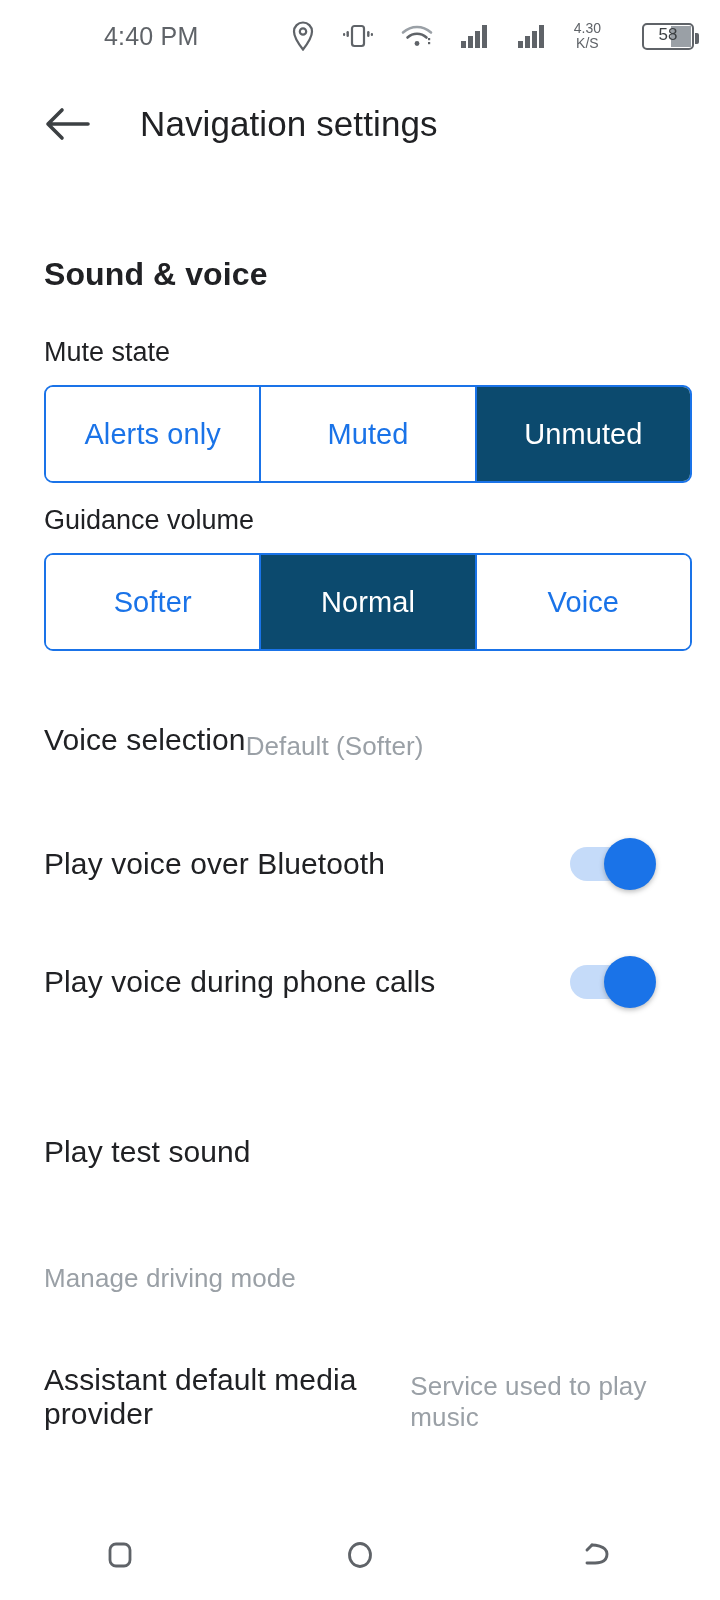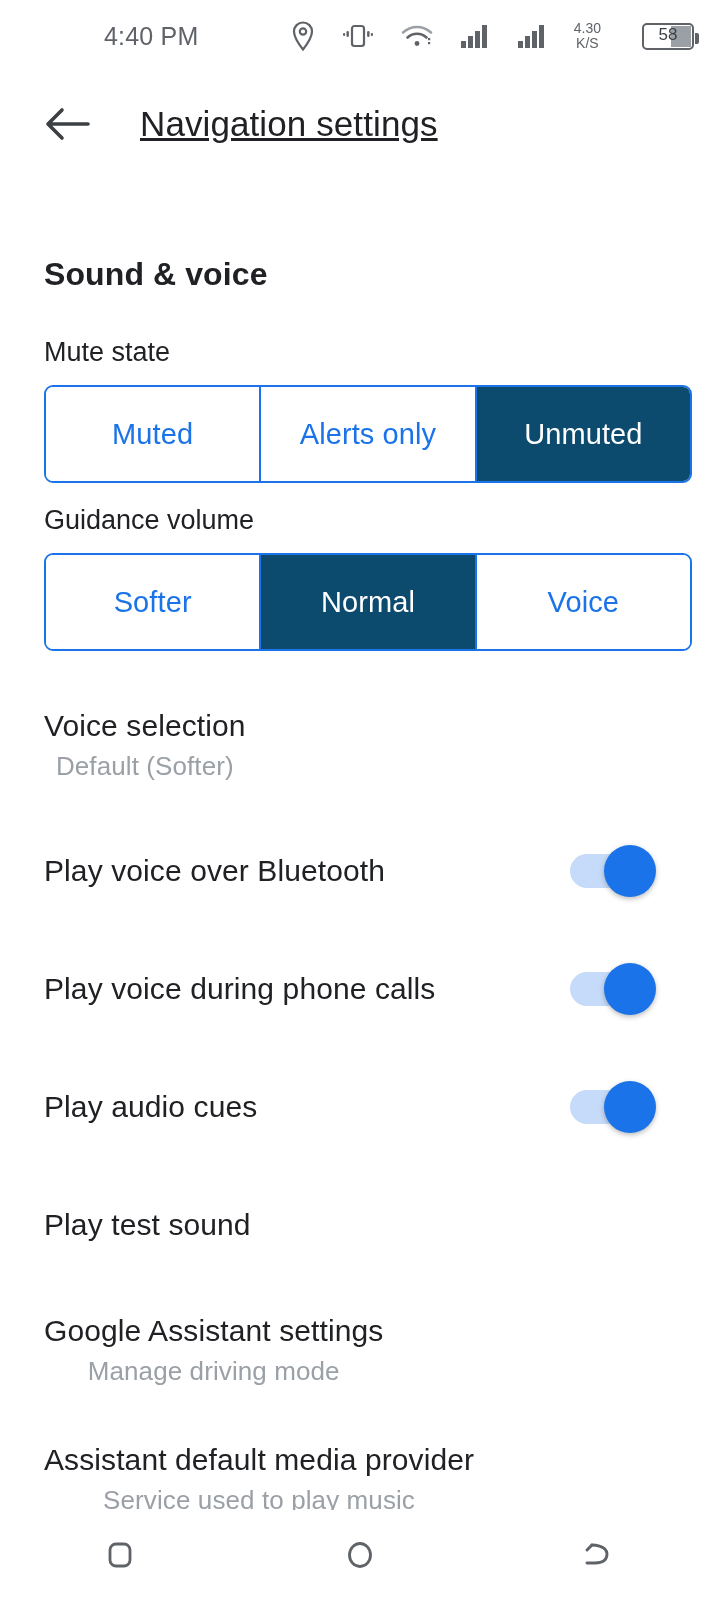--- a/index.html
+++ b/index.html
@@ -51,21 +51,21 @@
     height: 104px; display: flex; align-items: center;
     padding-left: 38px;
   }
   .back-btn {
     width: 58px; height: 58px;
     display: flex; align-items: center; justify-content: center;
     cursor: pointer;
   }
   .appbar-title {
     margin-left: 44px;
-    font-size: 35px; color: #202124; letter-spacing: .1px; text-decoration: underline;
+    font-size: 35px; color: #202124; letter-spacing: .1px;
   }
 
   
   .content { padding: 0 44px; }
 
   .section-title {
     font-size: 32px; font-weight: bold; color: #202124;
     margin-top: 80px; margin-bottom: 44px; letter-spacing: .1px;
   }
 
@@ -88,21 +88,21 @@
   .seg:last-child { border-right: none; }
   .seg.selected { background: #0c4a6e; color: #ffffff; }
 
   .gap-22 { height: 22px; }
 
   
   .row {
     display: flex; align-items: center; justify-content: space-between;
     min-height: 66px; cursor: pointer;
   }
-  .row-texts { display: flex; flex-direction: column; align-items: center; }
+  .row-texts { display: flex; flex-direction: row; }
   .row-title {
     font-size: 30px; color: #202124; letter-spacing: .1px;
   }
   .row-sub {
     font-size: 26px; color: #9aa0a6; margin-top: 8px; letter-spacing: .1px;
   }
 
   
   .toggle {
     position: relative; width: 82px; height: 34px; cursor: pointer;
@@ -209,22 +209,22 @@
     </div>
     <div class="appbar-title">Navigation settings</div>
   </div>
 
   <div class="content">
 
     <div class="section-title">Sound &amp; voice</div>
 
     <div class="field-label">Mute state</div>
     <div class="segmented">
+      <div class="seg">Alerts only</div>
       <div class="seg">Muted</div>
-      <div class="seg">Alerts only</div>
       <div class="seg selected">Unmuted</div>
     </div>
 
     <div class="gap-22"></div>
 
     <div class="field-label">Guidance volume</div>
     <div class="segmented">
       <div class="seg">Softer</div>
       <div class="seg selected">Normal</div>
       <div class="seg">Voice</div>
@@ -258,43 +258,33 @@
         <div class="row-title">Play voice during phone calls</div>
       </div>
       <div class="toggle">
         <div class="track"></div>
         <div class="thumb"></div>
       </div>
     </div>
 
     <div class="sp-b"></div>
 
-    <div class="row">
-      <div class="row-texts">
-        <div class="row-title">Play audio cues</div>
-      </div>
-      <div class="toggle">
-        <div class="track"></div>
-        <div class="thumb"></div>
-      </div>
-    </div>
 
     <div class="sp-b"></div>
 
     <div class="row">
       <div class="row-texts">
         <div class="row-title">Play test sound</div>
       </div>
     </div>
 
     <div class="sp-a"></div>
 
     <div class="row">
       <div class="row-texts">
-        <div class="row-title">Google Assistant settings</div>
         <div class="row-sub">Manage driving mode</div>
       </div>
     </div>
 
     <div class="sp-a"></div>
 
     <div class="row">
       <div class="row-texts">
         <div class="row-title">Assistant default media provider</div>
         <div class="row-sub">Service used to play music</div>

